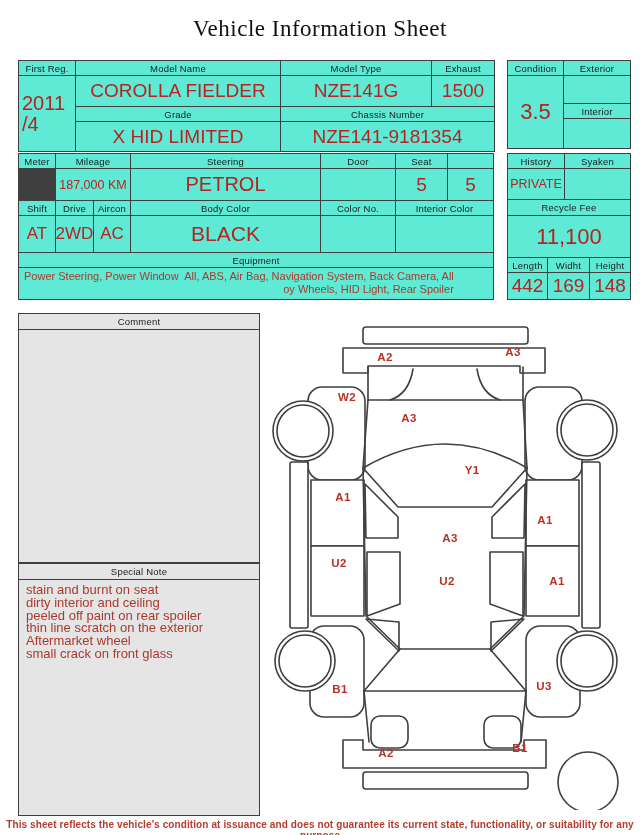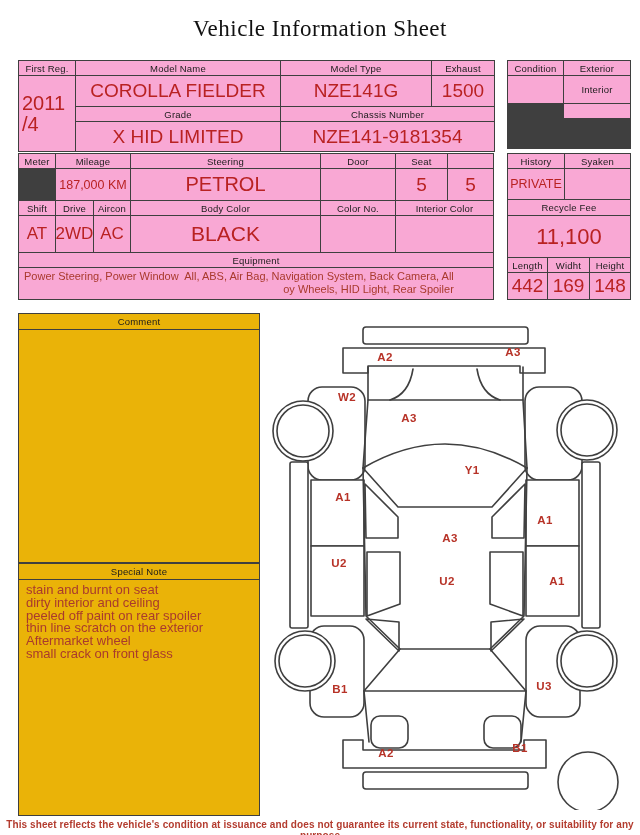--- a/index.html
+++ b/index.html
@@ -14,36 +14,36 @@
     font-family:"Liberation Sans","DejaVu Sans",sans-serif;
     -webkit-font-smoothing:antialiased;
   }
   .abs{position:absolute;}
   #title{
     left:0;top:16px;width:640px;text-align:center;
     font-size:23px;font-weight:500;letter-spacing:.5px;color:#111;font-family:Liberation Serif, serif;
   }
   
   .g{display:grid;position:absolute;background:var(--line);border:1px solid var(--line);gap:1px;}
-  .c{background:#f9a8d4;display:flex;align-items:center;justify-content:center;overflow:hidden;}
+  .c{background:#5eead4;display:flex;align-items:center;justify-content:center;overflow:hidden;}
   .hd{font-size:9.5px;color:var(--ink);letter-spacing:.2px;white-space:nowrap;}
   .rv{color:var(--red);white-space:nowrap;}
   .s12{font-size:12.5px;} .s17{font-size:17px;} .s19{font-size:19px;}
   .s20{font-size:20px;} .s21{font-size:21px;} .s22{font-size:22px;}
   #t1{left:18px;top:60px;grid-template-columns:56px 204px 150px 62px;grid-template-rows:14px 30px 14px 29px;}
   #rb1{left:507px;top:60px;grid-template-columns:55px 66px;grid-template-rows:14px 27px 14px 29px;}
   #t2{left:18px;top:153px;grid-template-columns:36px 37px 36px 189px 74px 51px 45px;grid-template-rows:14px 31px 14px 36px 14px 31px;}
   #rb2{left:507px;top:153px;grid-template-columns:39px 16px 24px 40px;grid-template-rows:14px 30px 15px 41px 14px 26px;}
   .firstreg{justify-content:flex-start;padding-left:3px;font-size:20px;line-height:1.05;white-space:pre-line;}
   .equip{
     align-items:flex-start;justify-content:flex-start;text-align:right;
     padding:2px 5px;font-size:11px;line-height:1.2;white-space:pre-wrap;
     color:var(--txtred);
   }
-  .notebox{border:1px solid var(--line);background:#eab308;}
+  .notebox{border:1px solid var(--line);background:#e5e5e5;}
   .notebox .bh{height:15px;border-bottom:1px solid var(--line);display:flex;align-items:center;justify-content:center;}
   #commentBox{left:18px;top:313px;width:240px;height:248px;}
   #noteBox{left:18px;top:563px;width:240px;height:251px;}
   #noteBody{padding:4px 2px 0 7px;color:var(--txtred);font-size:13px;line-height:12.8px;}
   #footer{
     left:0;top:819px;width:640px;text-align:center;
     font-size:10px;font-weight:600;color:#b33c2f;letter-spacing:.1px;
   }
   #carSvg{left:265px;top:315px;}
   #marks{left:0;top:0;width:640px;height:835px;pointer-events:none;}
@@ -72,20 +72,21 @@
   <div class="c hd" style="grid-column:2;">Grade</div>
   <div class="c hd" style="grid-column:3/5;">Chassis Number</div>
 
   <div class="c rv s19" style="grid-column:2;">X HID LIMITED</div>
   <div class="c rv s19" style="grid-column:3/5;">NZE141-9181354</div>
 </div>
 
 <div id="rb1" class="g">
   <div class="c hd">Condition</div>
   <div class="c hd">Exterior</div>
+  <div class="c rv s22" style="grid-row:2/5;grid-column:1;">3.5</div>
   <div class="c rv"></div>
   <div class="c hd" style="grid-column:2;">Interior</div>
   <div class="c rv" style="grid-column:2;"></div>
 </div>
 
 <div id="t2" class="g">
   <div class="c hd">Meter</div>
   <div class="c hd" style="grid-column:2/4;">Mileage</div>
   <div class="c hd">Steering</div>
   <div class="c hd">Door</div>

